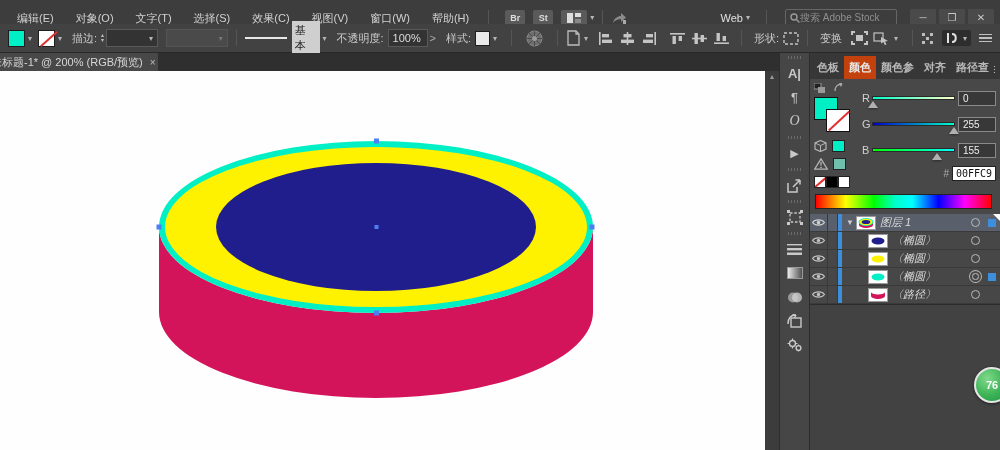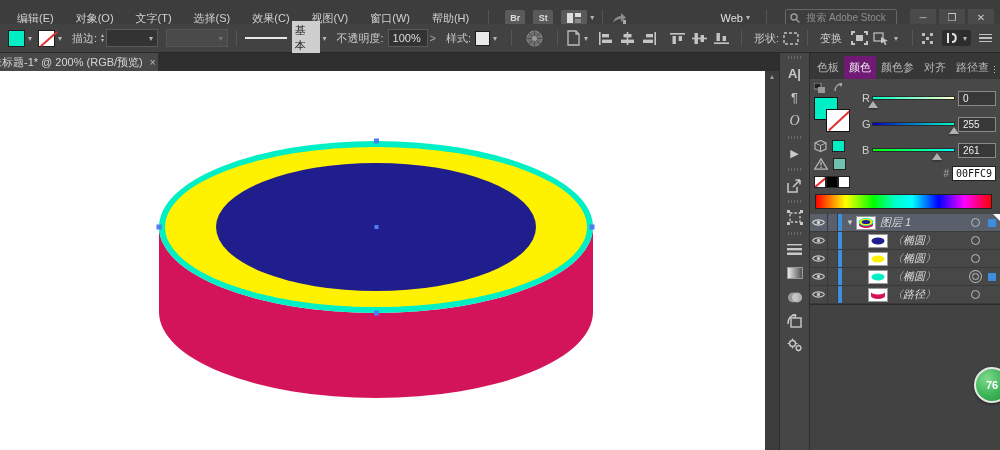--- a/index.html
+++ b/index.html
@@ -12,21 +12,21 @@
   .mi { padding:0 11px; line-height:24px; color:#d2d2d2; cursor:default; white-space:nowrap; }
   .mb-btn { width:20px; height:16px; background:#5a5a5a; color:#ddd; border-radius:2px;
             font-size:9px; font-weight:bold; display:flex; align-items:center; justify-content:center; margin-left:8px; }
   .chev { color:#b5b5b5; font-size:8px; margin-left:3px; }
   .vsep { width:1px; height:16px; background:#555; margin:0 8px; }
   .right-cluster { margin-left:auto; display:flex; align-items:center; }
   .profile { display:flex; align-items:center; padding:2px 8px; color:#e0e0e0; }
   .searchbox { display:flex; align-items:center; width:112px; height:17px; border:1px solid #666;
                border-radius:2px; background:#3d3d3d; margin:0 10px; padding:0 4px; }
   .searchbox input { flex:1; background:transparent; border:none; outline:none; color:#aaa;
-                     font-size:10px; width:80px; font-family:inherit;text-align:center; }
+                     font-size:10px; width:80px; font-family:inherit; }
   .searchbox input::placeholder { color:#8f8f8f; }
   .winbtn { width:26px; height:18px; display:flex; align-items:center; justify-content:center;
             color:#c9c9c9; background:#4a4a4a; margin-left:3px; font-size:10px; border-radius:1px; }
 
   
   .controlbar { position:absolute; left:0; top:24px; width:1000px; height:29px; background:#424242;
                 border-bottom:1px solid #282828; display:flex; align-items:center; padding:0 8px; }
   .cb-group { display:flex; align-items:center; margin-right:6px; }
   .swatch { width:17px; height:17px; border:1px solid #1e1e1e; background:#fff; position:relative; }
   .swatch.none::after { content:""; position:absolute; left:-1px; top:7px; width:22px; height:2px;
@@ -60,23 +60,23 @@
   .strip { width:30px; height:397px; background:#464646; border-left:1px solid #2d2d2d;
            display:flex; flex-direction:column; align-items:center; }
   .grip { width:14px; height:3px; margin:3px 0 2px 0;
           background:repeating-linear-gradient(90deg,#6a6a6a 0 1px,transparent 1px 3px); }
   .strip-ic { width:24px; height:22px; display:flex; align-items:center; justify-content:center;
               color:#c9c9c9; margin:1px 0; }
 
   
   .dock { width:191px; height:397px; background:#3f3f3f; border-left:1px solid #2d2d2d;
           display:flex; flex-direction:column; }
-  .ptabs { height:26px; display:flex; align-items:flex-end; background:#373737; padding-left:2px; }
+  .ptabs { height:26px; display:flex; align-items:flex-end; background:#373737; padding-left:2px;font-weight:bold; }
   .ptab { padding:4px 5px; color:#b8b8b8; white-space:nowrap; font-size:11px; }
-  .ptab.active { background:#701a75; color:#e9e9e9; }
+  .ptab.active { background:#c2410c; color:#e9e9e9; }
   .pmenu { margin-left:auto; margin-right:5px; margin-bottom:6px; width:12px; height:7px;
            background:repeating-linear-gradient(#c0c0c0 0 1px,transparent 1px 3px); }
 
   
   .colorpanel { height:135px; background:#484848; position:relative; }
   .cp-left { position:absolute; left:4px; top:4px; width:46px; }
   .mini-icons { display:flex; gap:8px; margin-bottom:2px; }
   .fillstroke { position:relative; width:44px; height:40px; }
   .fs-fill { position:absolute; left:0; top:2px; width:24px; height:23px; border:1px solid #111; }
   .fs-stroke { position:absolute; left:12px; top:14px; width:24px; height:23px; background:#fff;
@@ -497,21 +497,21 @@
           <span class="track g">
             <span class="handle" style="left:100%"></span>
           </span>
           <span class="val">255</span>
         </div>
         <div class="srow">
           <span class="ch">B</span>
           <span class="track b">
             <span class="handle" style="left:79%"></span>
           </span>
-          <span class="val">261</span>
+          <span class="val">155</span>
         </div>
         <div class="hexrow">
           <span class="hash">#</span>
           <span class="hexfield">00FFC9</span>
         </div>
       </div>
 
       <div class="spectrum"></div>
     </div>
 

